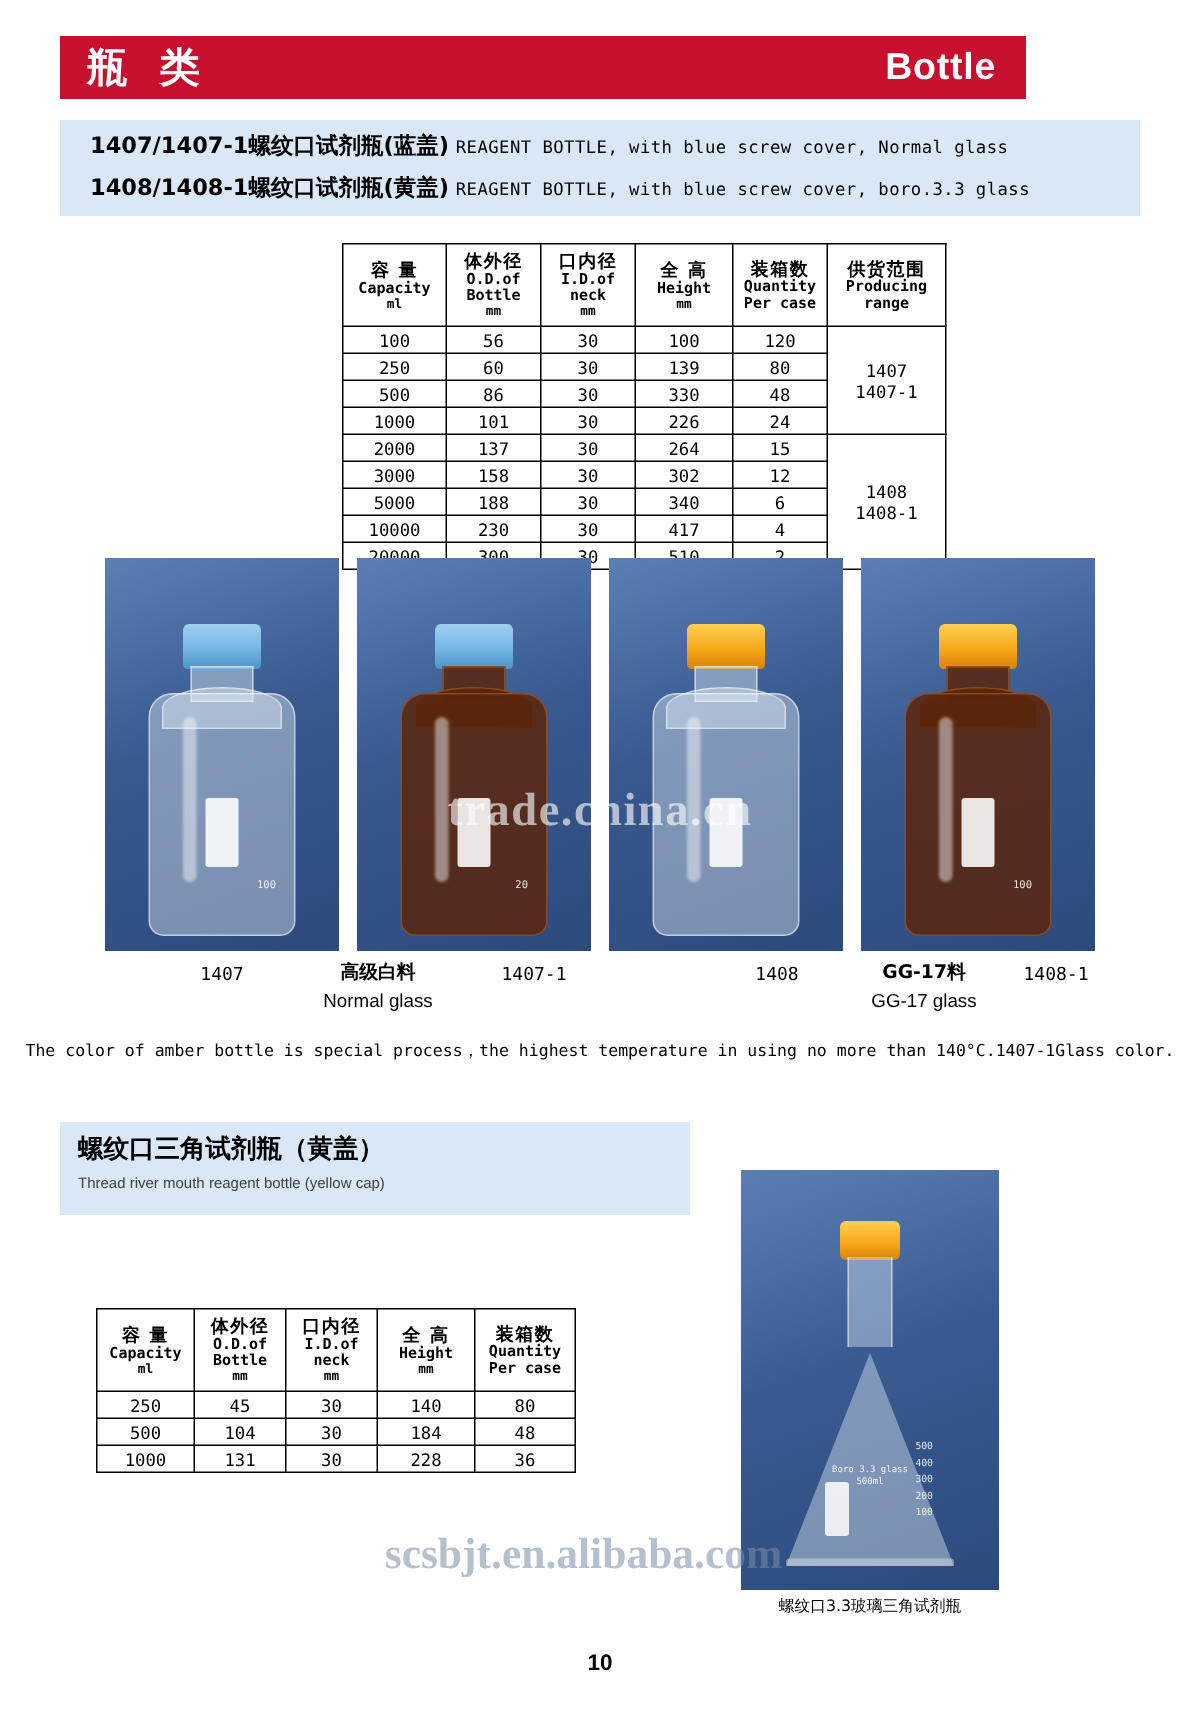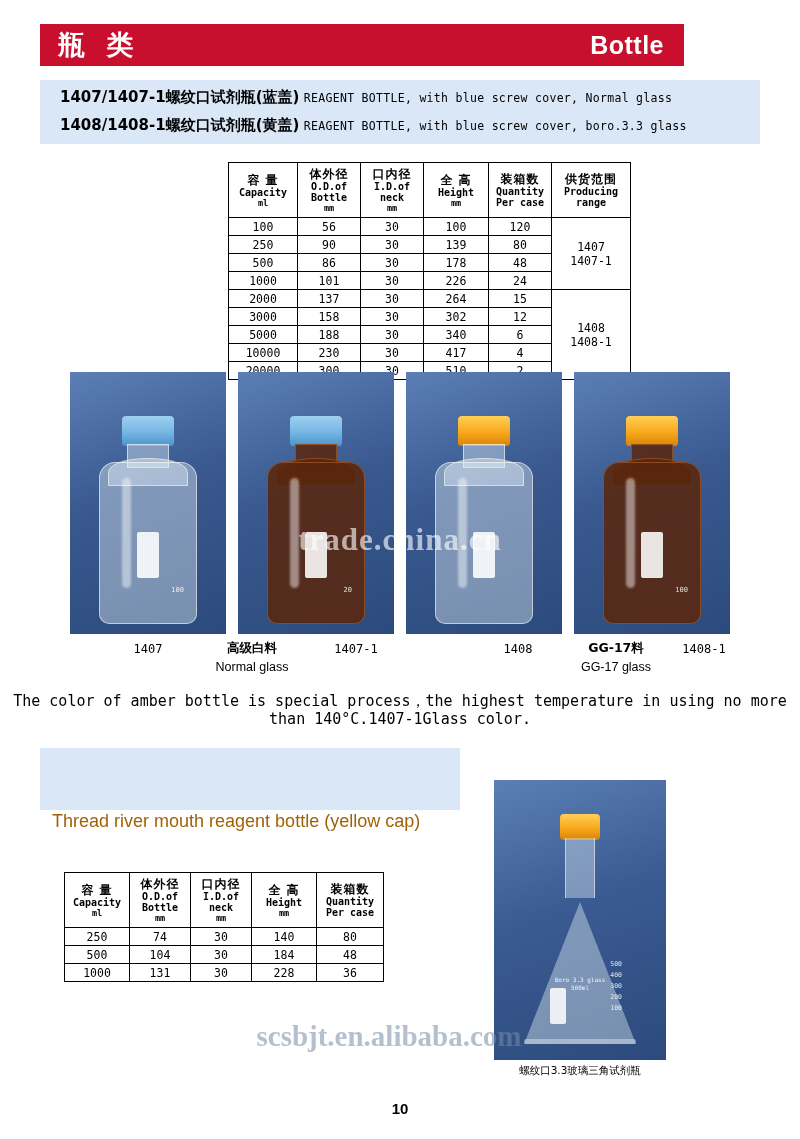--- a/index.html
+++ b/index.html
@@ -283,21 +283,21 @@
     width: 800px;
     text-align: center;
   }
   .note .n1 {
     font-family: "DejaVu Sans", sans-serif;
     font-size: 12.5px;
     line-height: 19px;
   }
   .note .n2 {
     font-family: "DejaVu Sans Mono", monospace;
-    font-size: 15px;
+    font-size: 11px;
     line-height: 18px;
   }
 
   
   .sec2-band {
     position: absolute;
     left: 40px;
     top: 748px;
     width: 420px;
     height: 62px;
@@ -309,23 +309,22 @@
     top: 6px;
     font-family: "DejaVu Sans", sans-serif;
     font-size: 17px;
     font-weight: bold;
   }
   .sec2-en {
     position: absolute;
     left: 12px;
     top: 36px;
     font-family: "Liberation Sans", sans-serif;
-    font-size: 18px;
-    color: #a16207;
-    margin-top: 27px;
+    font-size: 10px;
+    color: #404040;
   }
 
   
   .table2-wrap {
     position: absolute;
     left: 64px;
     top: 872px;
   }
 
   
@@ -512,30 +511,30 @@
         <td>100</td>
         <td>56</td>
         <td>30</td>
         <td>100</td>
         <td>120</td>
         <td rowspan="4" class="rangecell"><span style="white-space:pre">1407
 1407-1</span></td>
       </tr>
       <tr>
         <td>250</td>
-        <td>90</td>
+        <td>60</td>
         <td>30</td>
         <td>139</td>
         <td>80</td>
       </tr>
       <tr>
         <td>500</td>
         <td>86</td>
         <td>30</td>
-        <td>178</td>
+        <td>330</td>
         <td>48</td>
       </tr>
       <tr>
         <td>1000</td>
         <td>101</td>
         <td>30</td>
         <td>226</td>
         <td>24</td>
       </tr>
       <tr>
@@ -641,20 +640,21 @@
   <div class="cap-item cap-cn" style="left:486px; top:0px; width:120px;">GG-17料</div>
   <div class="cap-item cap-en" style="left:486px; top:20px; width:120px;text-align:center;">GG-17 glass</div>
   <div class="cap-item" style="left:596px; top:2px; width:76px;">1408-1</div>
 </div>
 
 <div class="note">
   <div class="n2">The color of amber bottle is special process，the highest temperature in using no more than 140°C.1407-1Glass color.</div>
 </div>
 
 <div class="sec2-band">
+  <div class="sec2-cn">螺纹口三角试剂瓶（黄盖）</div>
   <div class="sec2-en">Thread river mouth reagent bottle (yellow cap)</div>
 </div>
 
 <div class="table2-wrap">
   <table class="spec">
     <thead>
       <tr>
         <th style="width:58px">
           <span class="hcn">容 量</span>
           <span class="hen">Capacity</span>
@@ -677,21 +677,21 @@
         </th>
         <th style="width:60px">
           <span class="hcn">装箱数</span>
           <span class="hen">Quantity Per case</span>
         </th>
       </tr>
     </thead>
     <tbody>
       <tr>
         <td>250</td>
-        <td>74</td>
+        <td>45</td>
         <td>30</td>
         <td>140</td>
         <td>80</td>
       </tr>
       <tr>
         <td>500</td>
         <td>104</td>
         <td>30</td>
         <td>184</td>
         <td>48</td>

